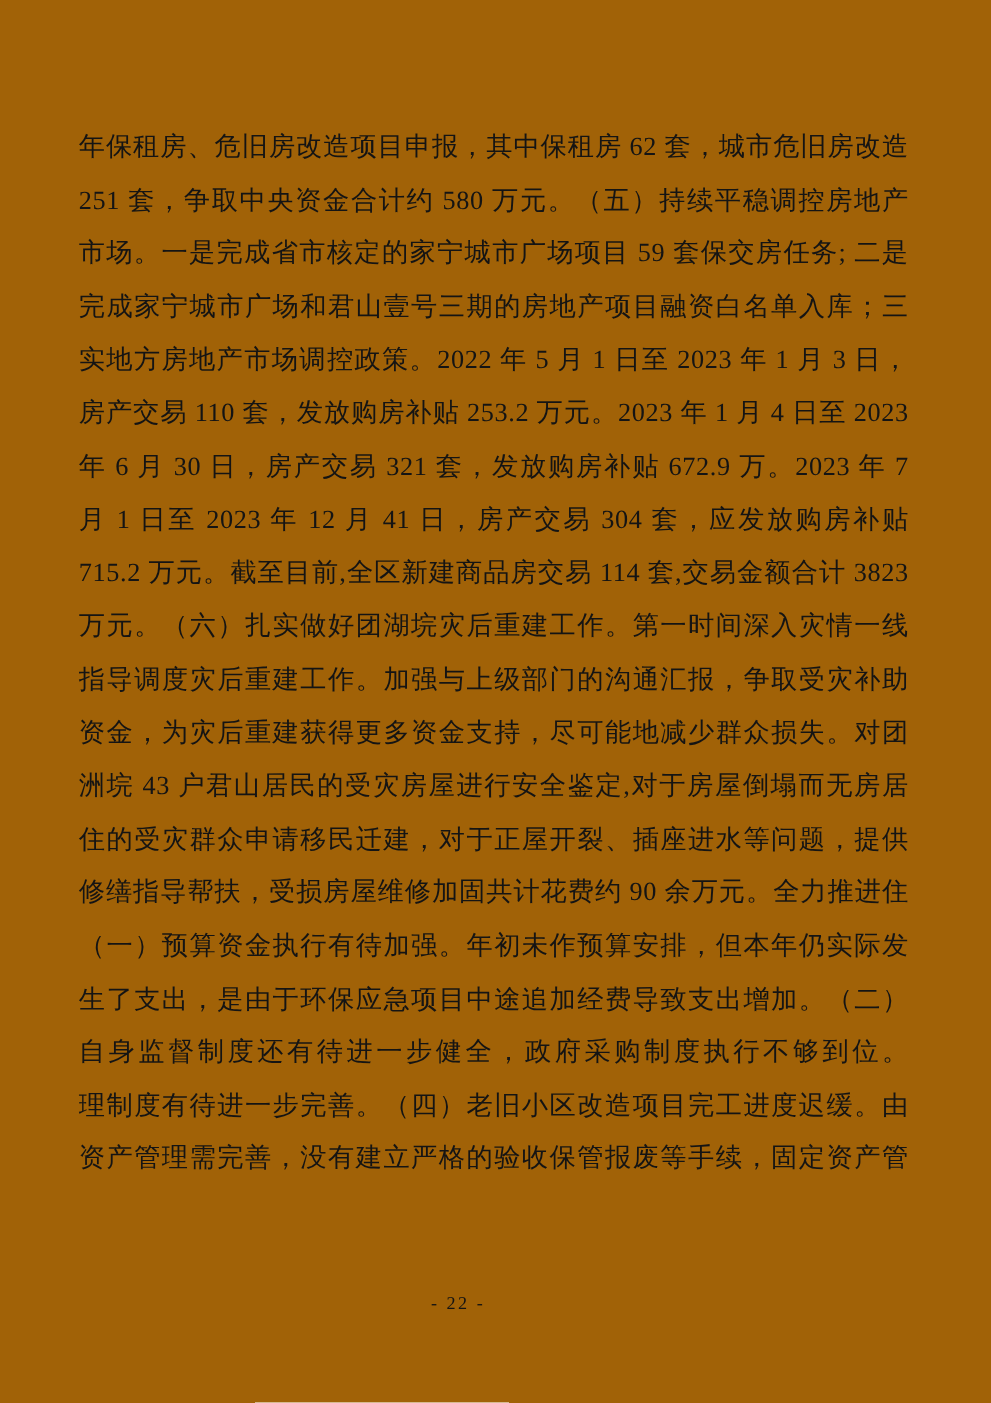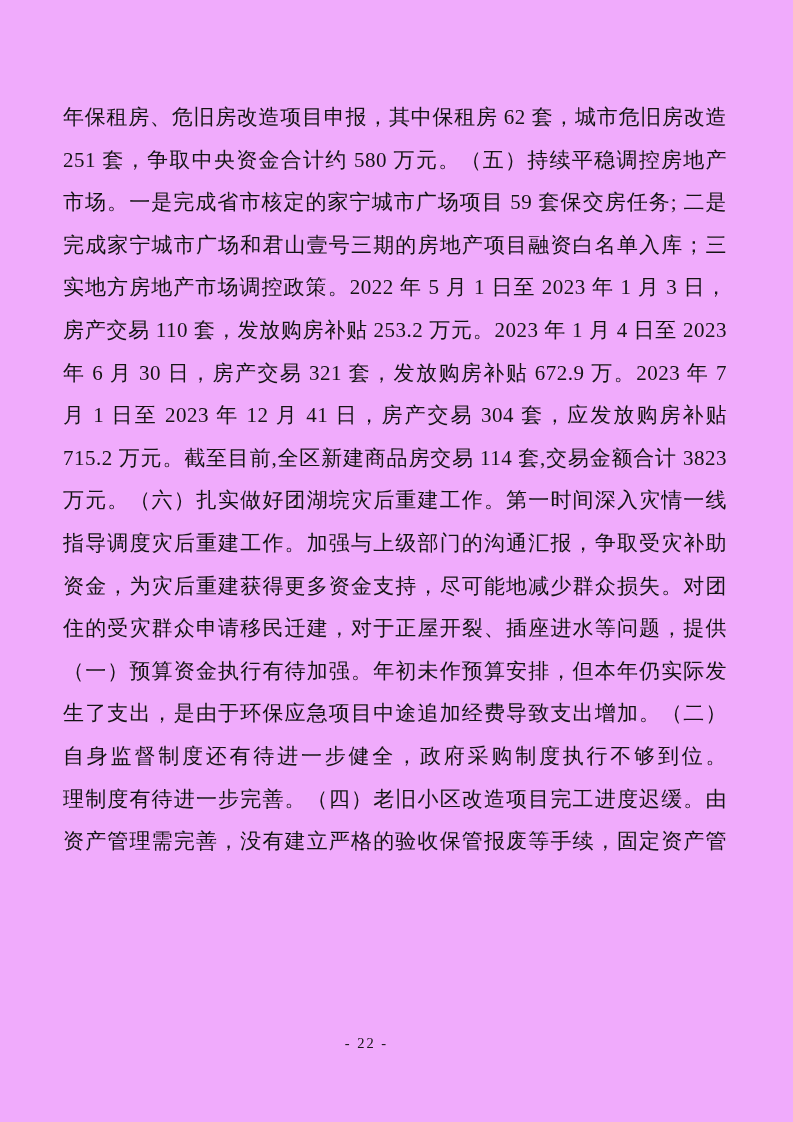--- a/index.html
+++ b/index.html
@@ -4,21 +4,21 @@
 <style>
   html, body {
     margin: 0;
     padding: 0;
     background: #ffffff;
   }
   .page {
     position: relative;
     width: 793px;
     height: 1122px;
-    background: #f0abfc;
+    background: #a16207;
     overflow: hidden;
     font-family: "Liberation Serif", "DejaVu Serif", serif;
     color: #141414;
   }
   .content {
     position: absolute;
     left: 63px;
     top: 96px;
     width: 664px;
   }
@@ -58,21 +58,23 @@
     <div class="line">市场。一是完成省市核定的家宁城市广场项目 59 套保交房任务; 二是</div>
     <div class="line">完成家宁城市广场和君山壹号三期的房地产项目融资白名单入库；三</div>
     <div class="line">实地方房地产市场调控政策。2022 年 5 月 1 日至 2023 年 1 月 3 日，</div>
     <div class="line">房产交易 110 套，发放购房补贴 253.2 万元。2023 年 1 月 4 日至 2023</div>
     <div class="line">年 6 月 30 日，房产交易 321 套，发放购房补贴 672.9 万。2023 年 7</div>
     <div class="line">月 1 日至 2023 年 12 月 41 日，房产交易 304 套，应发放购房补贴</div>
     <div class="line">715.2 万元。截至目前,全区新建商品房交易 114 套,交易金额合计 3823</div>
     <div class="line">万元。（六）扎实做好团湖垸灾后重建工作。第一时间深入灾情一线</div>
     <div class="line">指导调度灾后重建工作。加强与上级部门的沟通汇报，争取受灾补助</div>
     <div class="line">资金，为灾后重建获得更多资金支持，尽可能地减少群众损失。对团</div>
+    <div class="line">洲垸 43 户君山居民的受灾房屋进行安全鉴定,对于房屋倒塌而无房居</div>
     <div class="line">住的受灾群众申请移民迁建，对于正屋开裂、插座进水等问题，提供</div>
+    <div class="line">修缮指导帮扶，受损房屋维修加固共计花费约 90 余万元。全力推进住</div>
     <div class="line">（一）预算资金执行有待加强。年初未作预算安排，但本年仍实际发</div>
     <div class="line">生了支出，是由于环保应急项目中途追加经费导致支出增加。（二）</div>
     <div class="line">自身监督制度还有待进一步健全，政府采购制度执行不够到位。（三）</div>
     <div class="line">理制度有待进一步完善。（四）老旧小区改造项目完工进度迟缓。由</div>
     <div class="line">资产管理需完善，没有建立严格的验收保管报废等手续，固定资产管</div>
   </div>
   <div class="footer">
     <span class="page-number">- 22 -</span>
   </div>
 </div>

